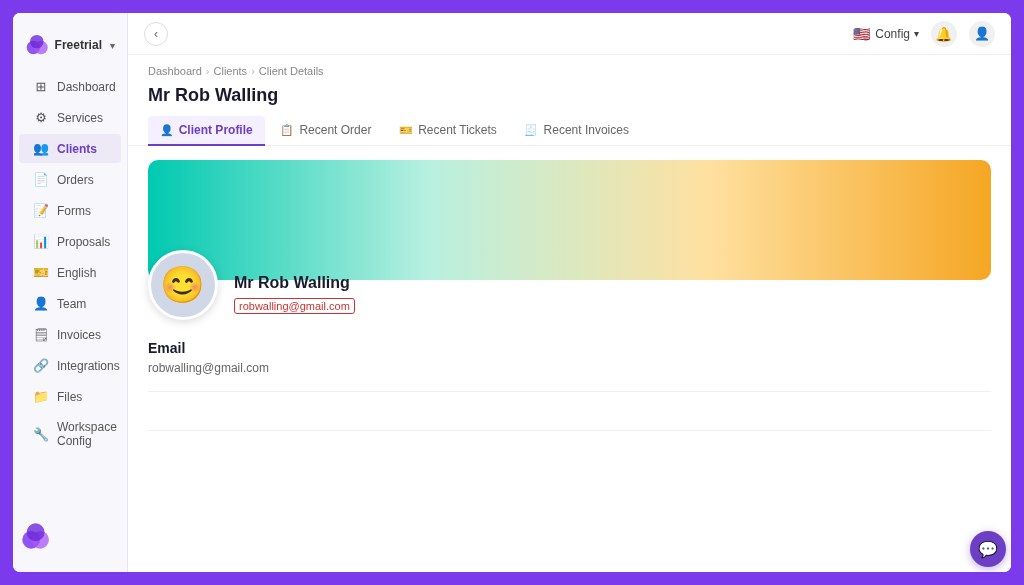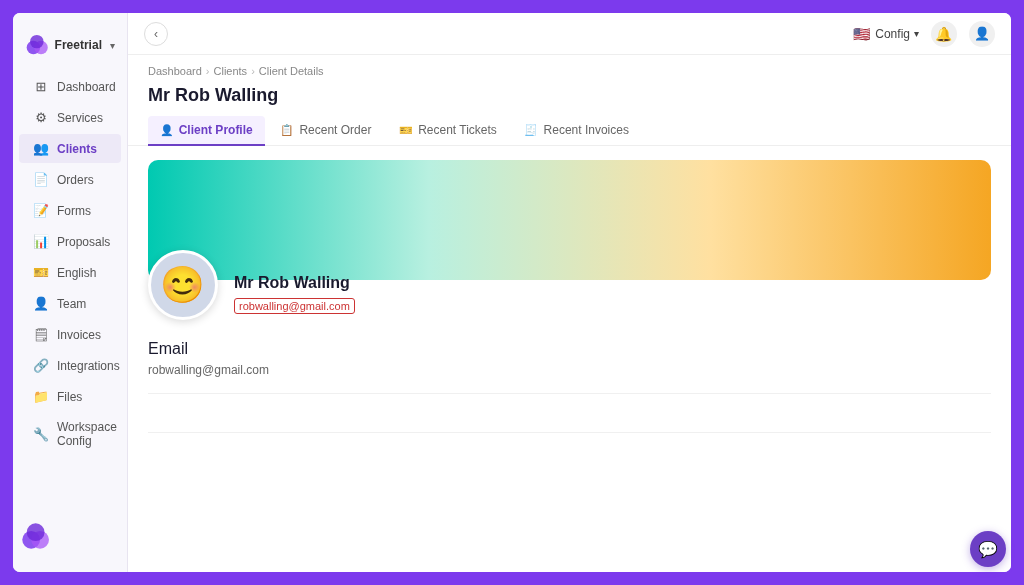--- a/index.html
+++ b/index.html
@@ -237,22 +237,22 @@
     .details-section {
       padding: 20px 20px 0;
     }
     .detail-field {
       margin-bottom: 22px;
       border-bottom: 1px solid #f0f0f0;
       padding-bottom: 16px;
     }
     .detail-field:last-child { border-bottom: none; }
     .detail-label {
-      font-size: 16px;
-      font-weight: 400;
+      font-size: 14px;
+      font-weight: 700;
       color: #1a1a2e;
       margin-bottom: 5px;
     }
     .detail-value {
       font-size: 12px;
       color: #666;
     }
     
     .chat-bubble {
       position: absolute;

